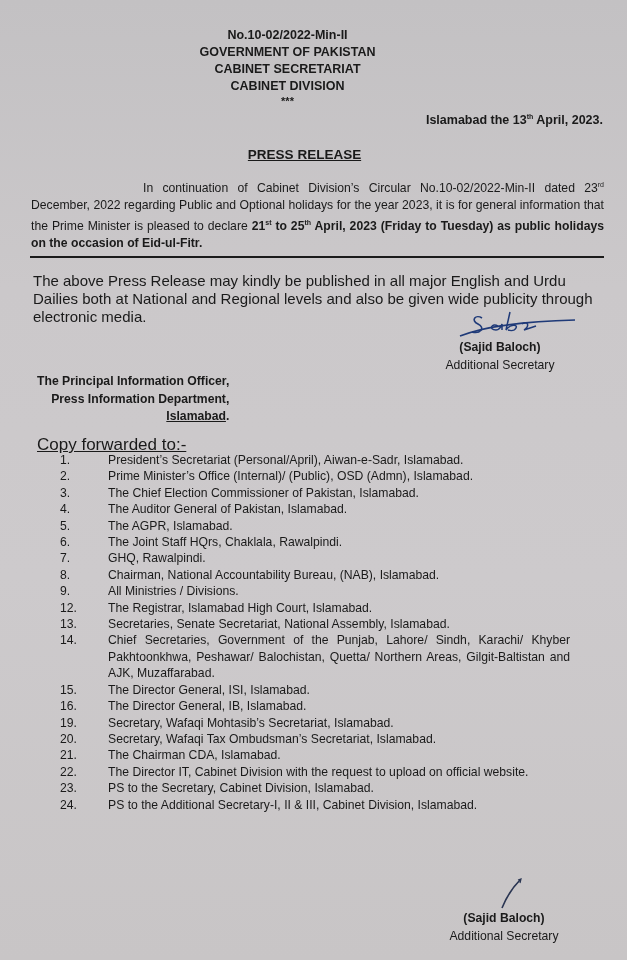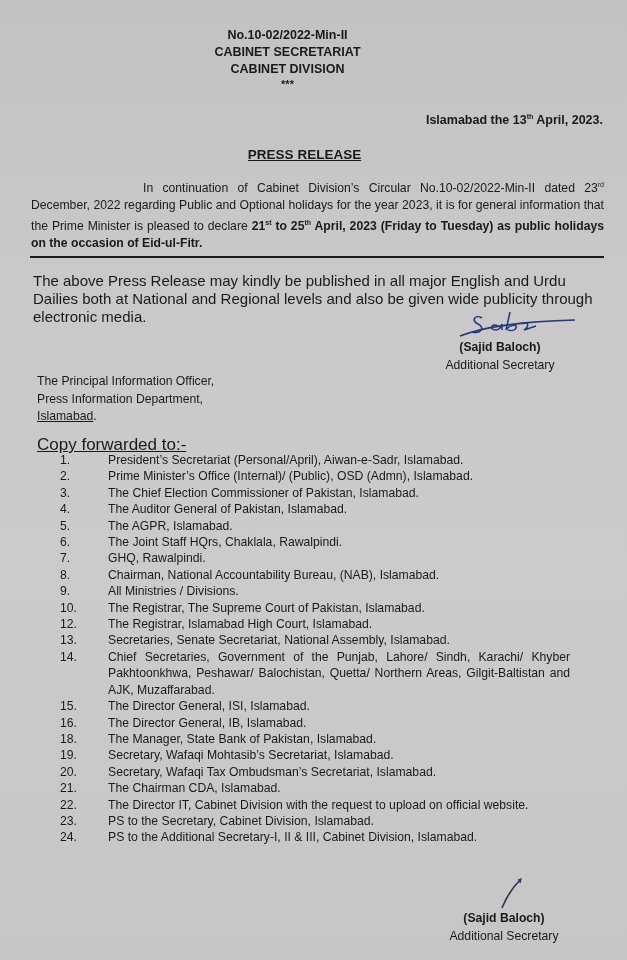--- a/index.html
+++ b/index.html
@@ -90,23 +90,24 @@
       width: 140px;
       text-align: center;
       font-size: 12.2px;
       line-height: 18px;
     }
     .signer1 .name, .signer2 .name { font-weight: bold; }
     .addressee {
       position: absolute;
       left: 37px;
       top: 373px;
-      font-weight: normal;
+      font-weight: bold;
       font-size: 12.2px;
       line-height: 17.5px;
+      text-align: right;
     }
     .addressee .u { text-decoration: underline; margin-top: 10px; }
     .copy-label {
       position: absolute;
       left: 37px;
       top: 435px;
       font-size: 17px;
       text-decoration: underline;
     }
     .cc-list {
@@ -148,20 +149,21 @@
       line-height: 18px;
     }
   </style>
 </head>
 <body>
 
 <div class="page">
 
   <div class="header">
     <div>No.10-02/2022-Min-II</div>
+    <div>GOVERNMENT OF PAKISTAN</div>
     <div>CABINET SECRETARIAT</div>
     <div>CABINET DIVISION</div>
     <div class="stars">***</div>
   </div>
 
   <div class="dateline"><span>Islamabad the 13</span><sup>th</sup><span> April, 2023.</span></div>
 
   <div class="title"><span>PRESS RELEASE</span></div>
 
   <div class="para1"><span class="indent"></span><span>In continuation of Cabinet Division’s Circular No.10-02/2022-Min-II dated 23</span><sup>rd</sup><span> December, 2022 regarding Public and Optional holidays for the year 2023, it is for general information that the Prime Minister is pleased to declare </span><b><span>21</span><sup>st</sup><span> to 25</span><sup>th</sup><span> April, 2023 (Friday to Tuesday) as public holidays on the occasion of Eid-ul-Fitr.</span></b></div>
@@ -222,46 +224,38 @@
       </div>
     <div class="cc-item">
         <span class="num">8.</span>
         <span class="txt">Chairman, National Accountability Bureau, (NAB), Islamabad.</span>
       </div>
     <div class="cc-item">
         <span class="num">9.</span>
         <span class="txt">All Ministries / Divisions.</span>
       </div>
     <div class="cc-item">
-        <span class="num">10.</span>
-        <span class="txt">The Registrar, The Supreme Court of Pakistan, Islamabad.</span>
-      </div>
-    <div class="cc-item">
         <span class="num">12.</span>
         <span class="txt">The Registrar, Islamabad High Court, Islamabad.</span>
       </div>
     <div class="cc-item">
         <span class="num">13.</span>
         <span class="txt">Secretaries, Senate Secretariat, National Assembly, Islamabad.</span>
       </div>
     <div class="cc-item wrap">
         <span class="num">14.</span>
         <span class="txt">Chief Secretaries, Government of the Punjab, Lahore/ Sindh, Karachi/ Khyber Pakhtoonkhwa, Peshawar/ Balochistan, Quetta/ Northern Areas, Gilgit-Baltistan and AJK, Muzaffarabad.</span>
       </div>
     <div class="cc-item">
         <span class="num">15.</span>
         <span class="txt">The Director General, ISI, Islamabad.</span>
       </div>
     <div class="cc-item">
         <span class="num">16.</span>
         <span class="txt">The Director General, IB, Islamabad.</span>
-      </div>
-    <div class="cc-item">
-        <span class="num">18.</span>
-        <span class="txt">The Manager, State Bank of Pakistan, Islamabad.</span>
       </div>
     <div class="cc-item">
         <span class="num">19.</span>
         <span class="txt">Secretary, Wafaqi Mohtasib’s Secretariat, Islamabad.</span>
       </div>
     <div class="cc-item">
         <span class="num">20.</span>
         <span class="txt">Secretary, Wafaqi Tax Ombudsman’s Secretariat, Islamabad.</span>
       </div>
     <div class="cc-item">

